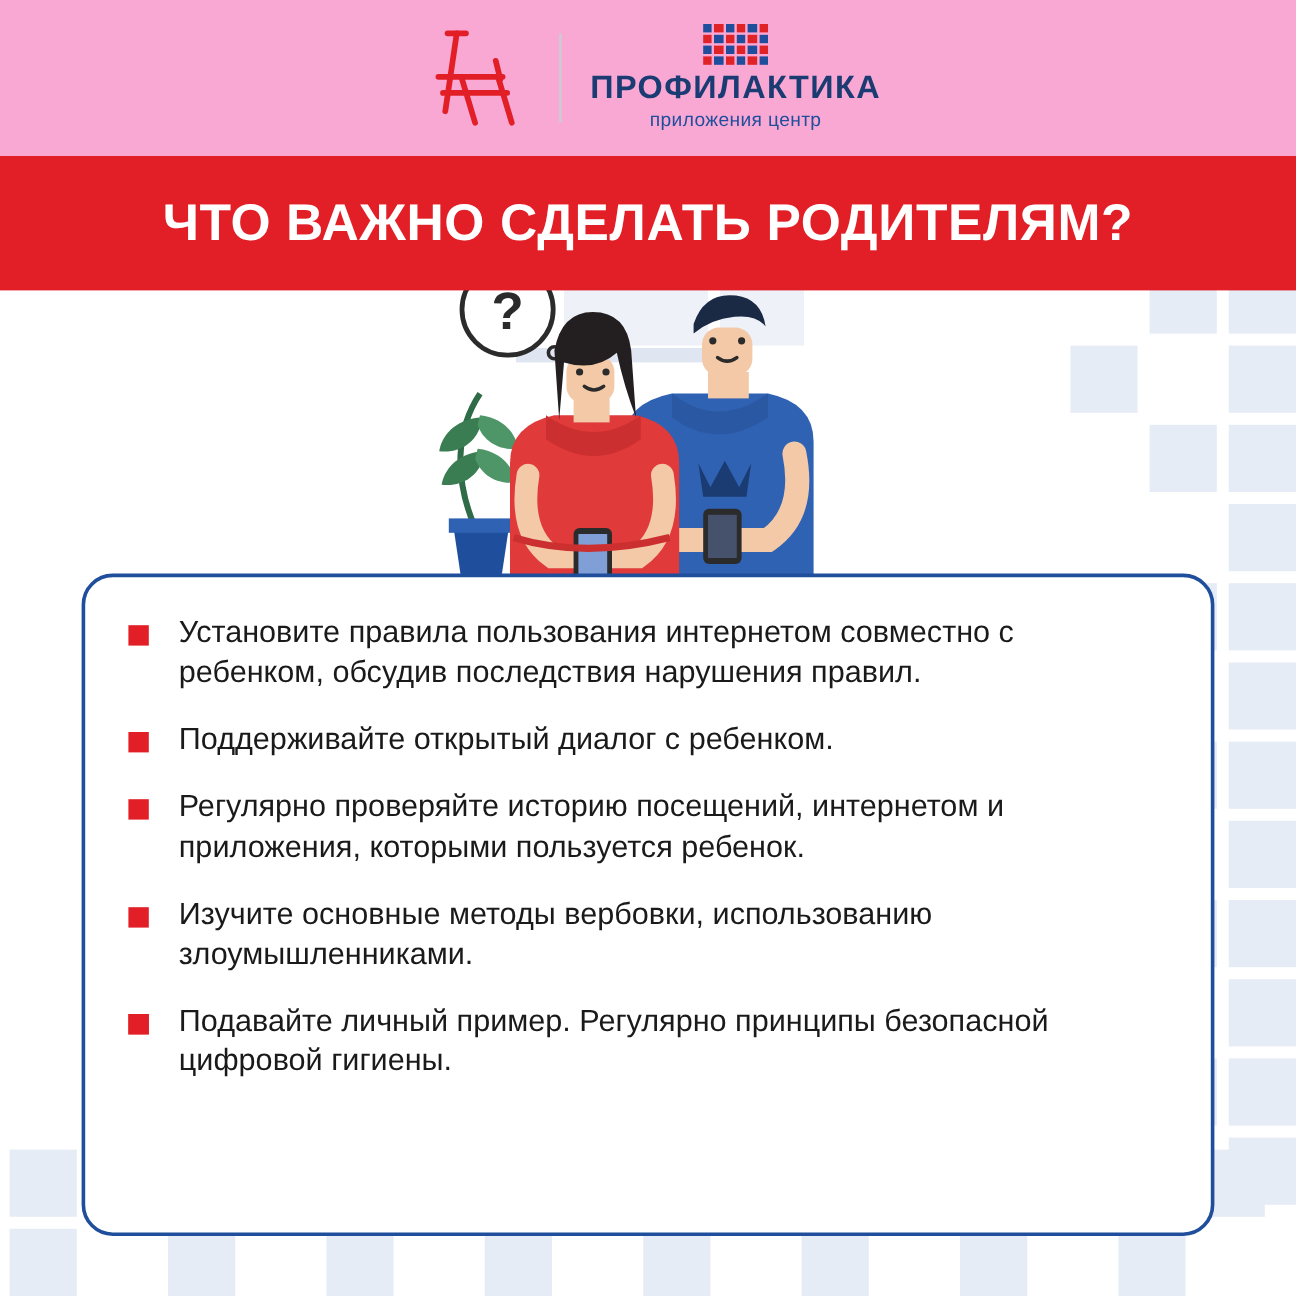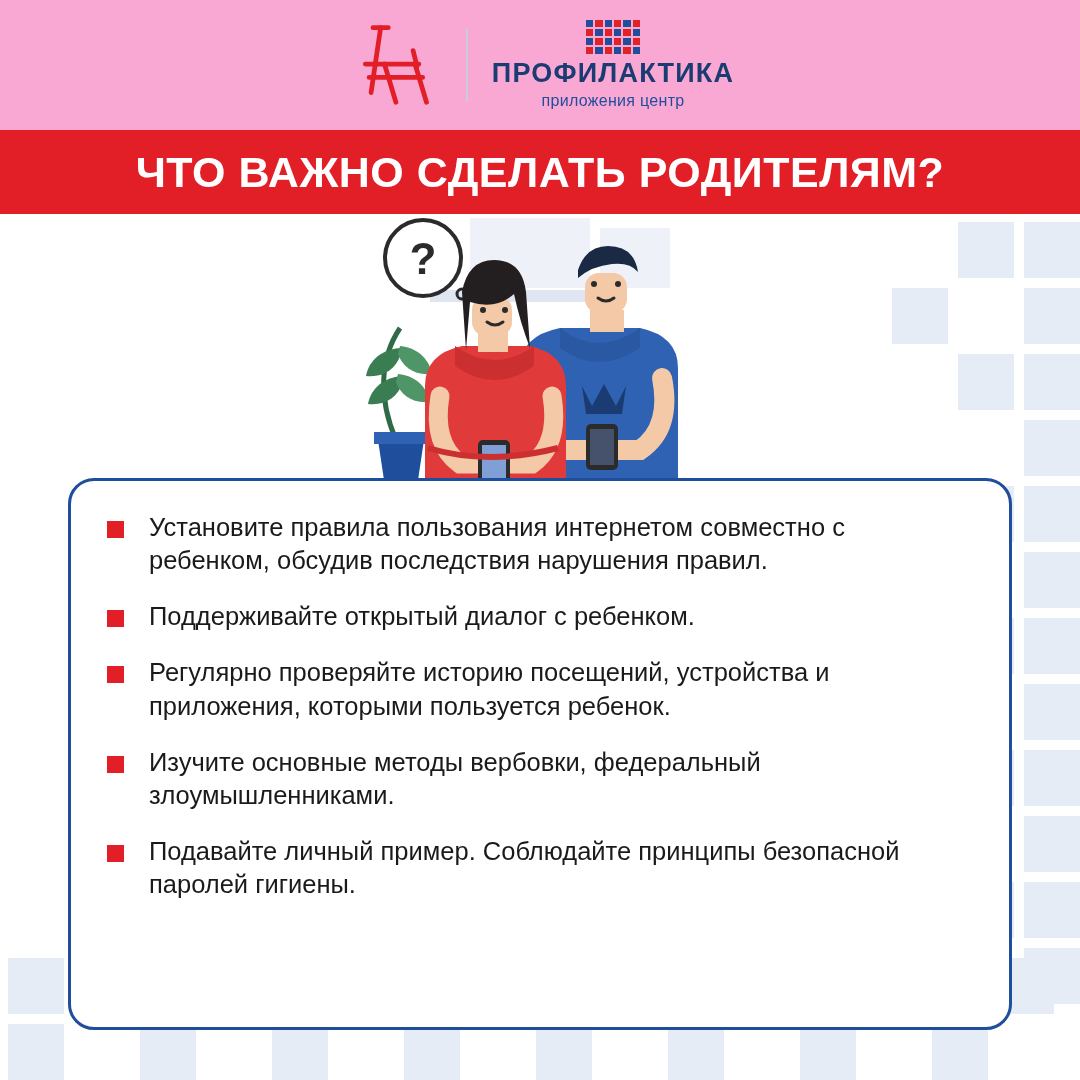--- a/index.html
+++ b/index.html
@@ -84,21 +84,21 @@
     margin-top: 5px;
     letter-spacing: .3px;
   }
 
   
   .title-bar {
     position: absolute;
     top: 130px;
     left: 0;
     width: 1080px;
-    height: 84px;
+    height: 112px;
     background: #e21f26;
     display: flex;
     align-items: center;
     justify-content: center;
     z-index: 5;
   }
   .title-bar h1 {
     margin: 0;
     color: #ffffff;
     font-size: 43px;
@@ -298,20 +298,20 @@
       <rect x="478" y="222" width="32" height="46" rx="5" fill="#2b2b2b"></rect>
       <rect x="482" y="227" width="24" height="36" fill="#7f9fd6"></rect>
       <path d="M428 230 q60 18 130 0" stroke="#cc2f2f" stroke-width="6" fill="none"></path>
     </g>
   </svg>
 
   <div class="card">
     <ul class="bullets" id="tips">
         <li><span class="sq" style="background: rgb(226, 31, 38);"></span><span>Установите правила пользования интернетом совместно с ребенком, обсудив последствия нарушения правил.</span></li>
         <li><span class="sq" style="background: rgb(226, 31, 38);"></span><span>Поддерживайте открытый диалог с ребенком.</span></li>
-        <li><span class="sq" style="background: rgb(226, 31, 38);"></span><span>Регулярно проверяйте историю посещений, устройства и приложения, которыми пользуется ребенок.</span></li>
-        <li><span class="sq" style="background: rgb(226, 31, 38);"></span><span>Изучите основные методы вербовки, федеральный злоумышленниками.</span></li>
+        <li><span class="sq" style="background: rgb(226, 31, 38);"></span><span>Регулярно проверяйте историю посещений, интернетом и приложения, которыми пользуется ребенок.</span></li>
+        <li><span class="sq" style="background: rgb(226, 31, 38);"></span><span>Изучите основные методы вербовки, использованию злоумышленниками.</span></li>
         <li><span class="sq" style="background: rgb(226, 31, 38);"></span></li>
-        <li><span class="sq" style="background: rgb(226, 31, 38);"></span><span>Подавайте личный пример. Соблюдайте принципы безопасной паролей гигиены.</span></li>
+        <li><span class="sq" style="background: rgb(226, 31, 38);"></span><span>Подавайте личный пример. Регулярно принципы безопасной цифровой гигиены.</span></li>
       </ul>
   </div>
 
 </div>
 
 </body></html>

